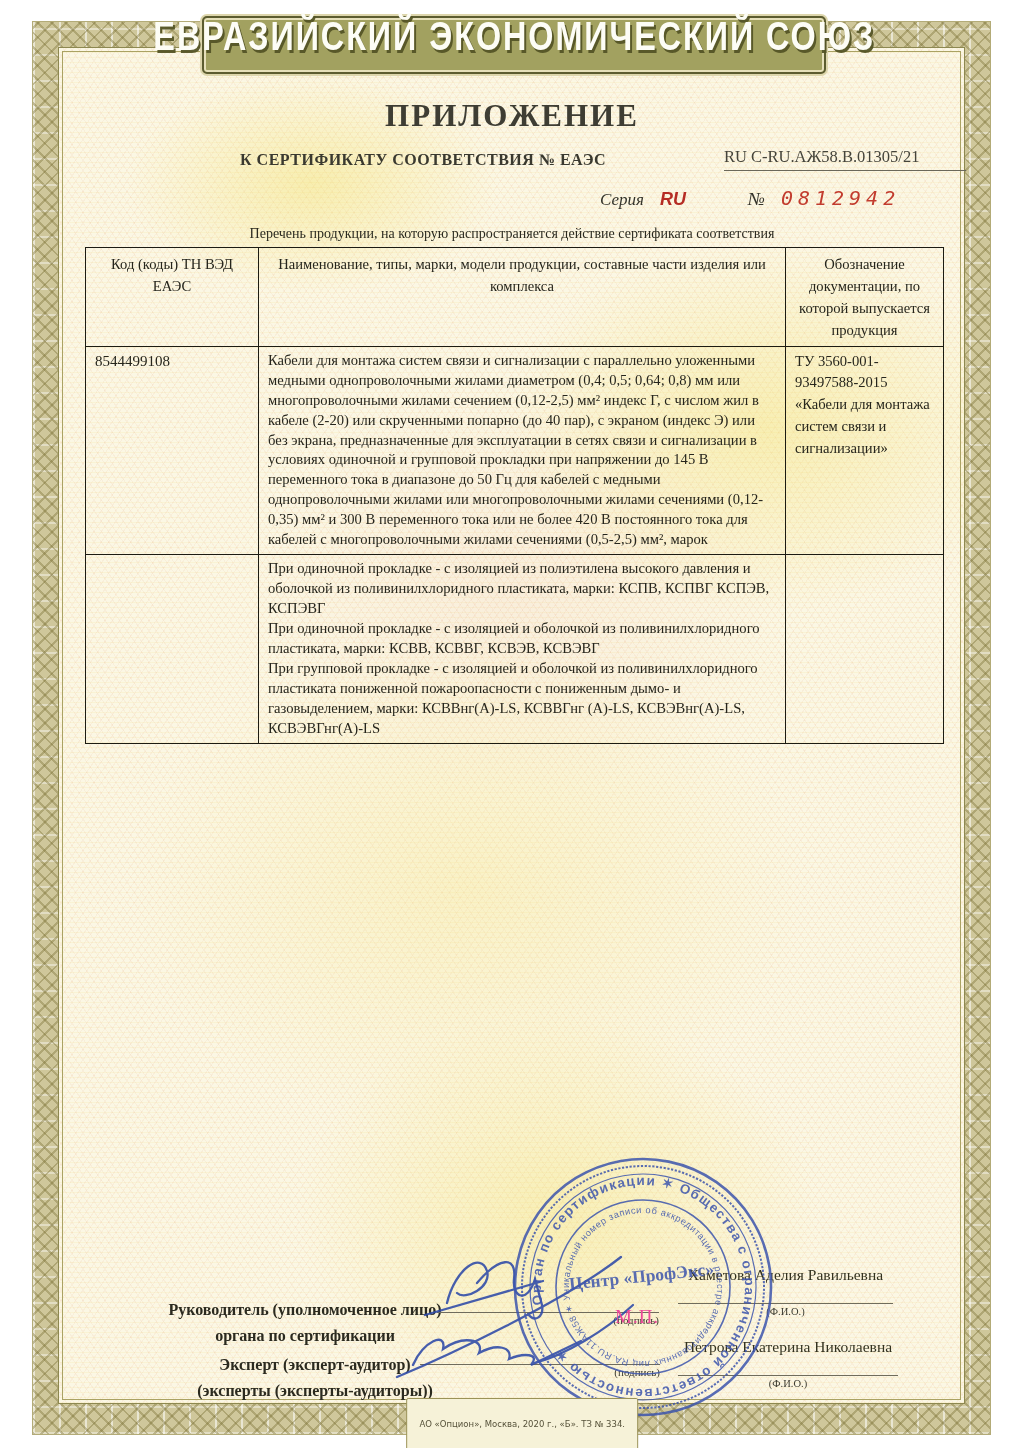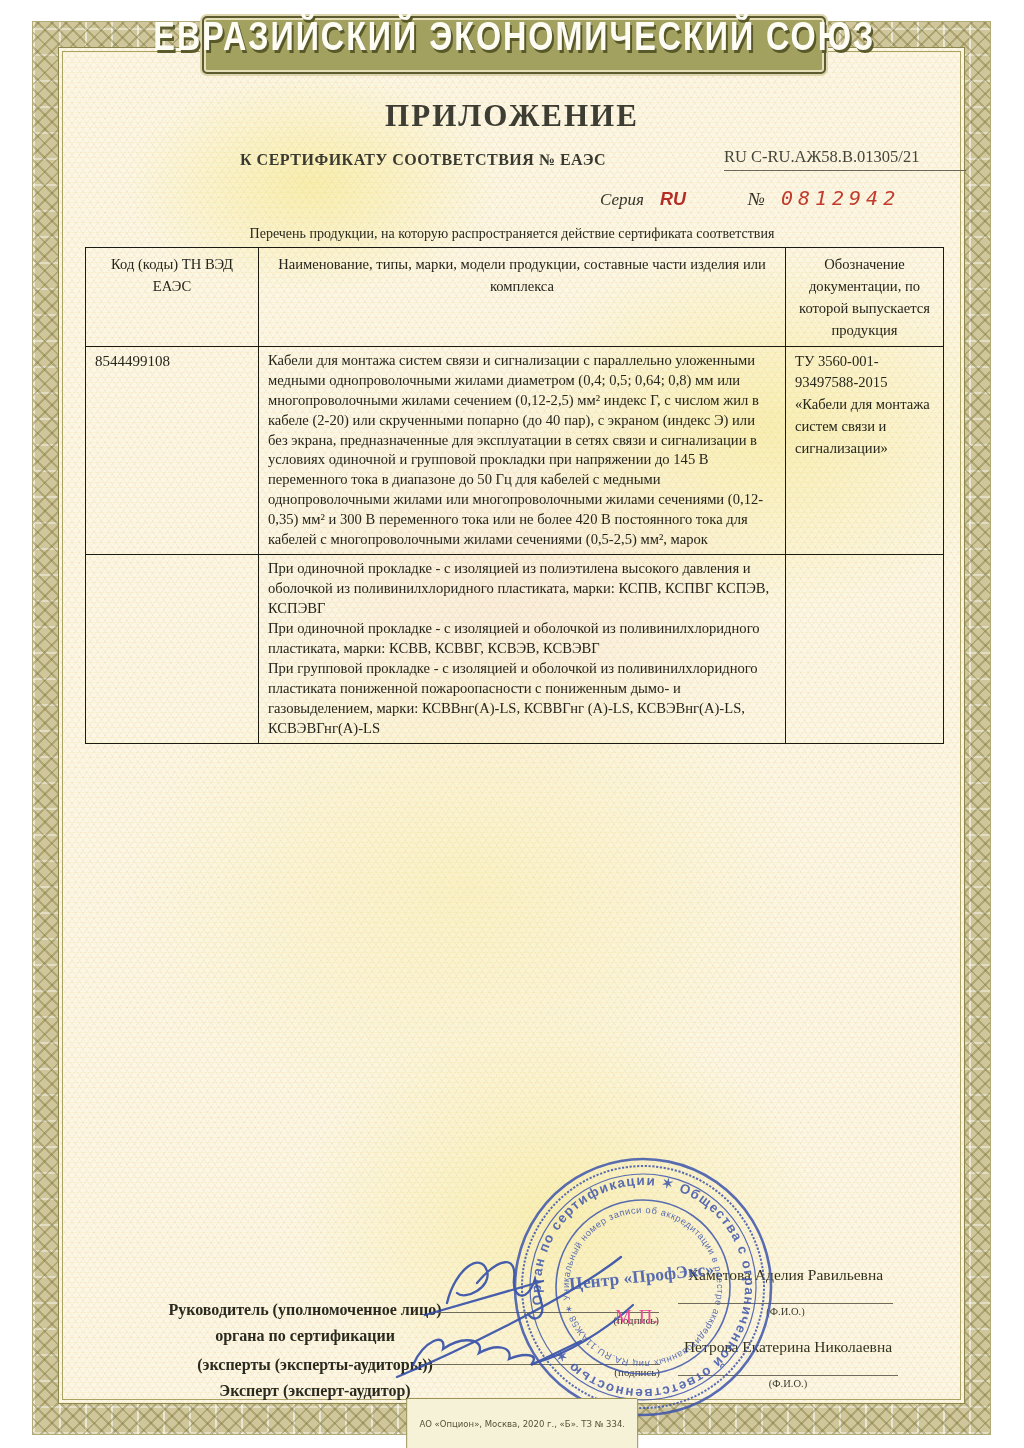--- a/index.html
+++ b/index.html
@@ -156,22 +156,22 @@
       <p>При одиночной прокладке - с изоляцией и оболочкой из поливинилхлоридного пластиката, марки: КСВВ, КСВВГ, КСВЭВ, КСВЭВГ</p>
       <p>При групповой прокладке - с изоляцией и оболочкой из поливинилхлоридного пластиката пониженной пожароопасности с пониженным дымо- и газовыделением, марки:  КСВВнг(А)-LS, КСВВГнг (А)-LS, КСВЭВнг(А)-LS,  КСВЭВГнг(А)-LS</p>
     </td>
     <td></td>
   </tr>
 </tbody>
   </table>
 
 <div class="role role-1">Руководитель (уполномоченное лицо) органа по сертификации</div>
 <div class="role role-2">
+  <div>Эксперт (эксперт-аудитор)</div>
   <div>(эксперты (эксперты-аудиторы))</div>
-  <div>Эксперт (эксперт-аудитор)</div>
 </div>
 
 <div class="sig-line sig-line-1"></div>
 <div class="sig-caption sig-caption-1">(подпись)</div>
 <div class="sig-line sig-line-2"></div>
 <div class="sig-caption sig-caption-2">(подпись)</div>
 
 <div class="fio-block fio-1">
   <div class="fio-name">Хаметова Аделия Равильевна</div>
   <div class="fio-caption">(Ф.И.О.)</div>

